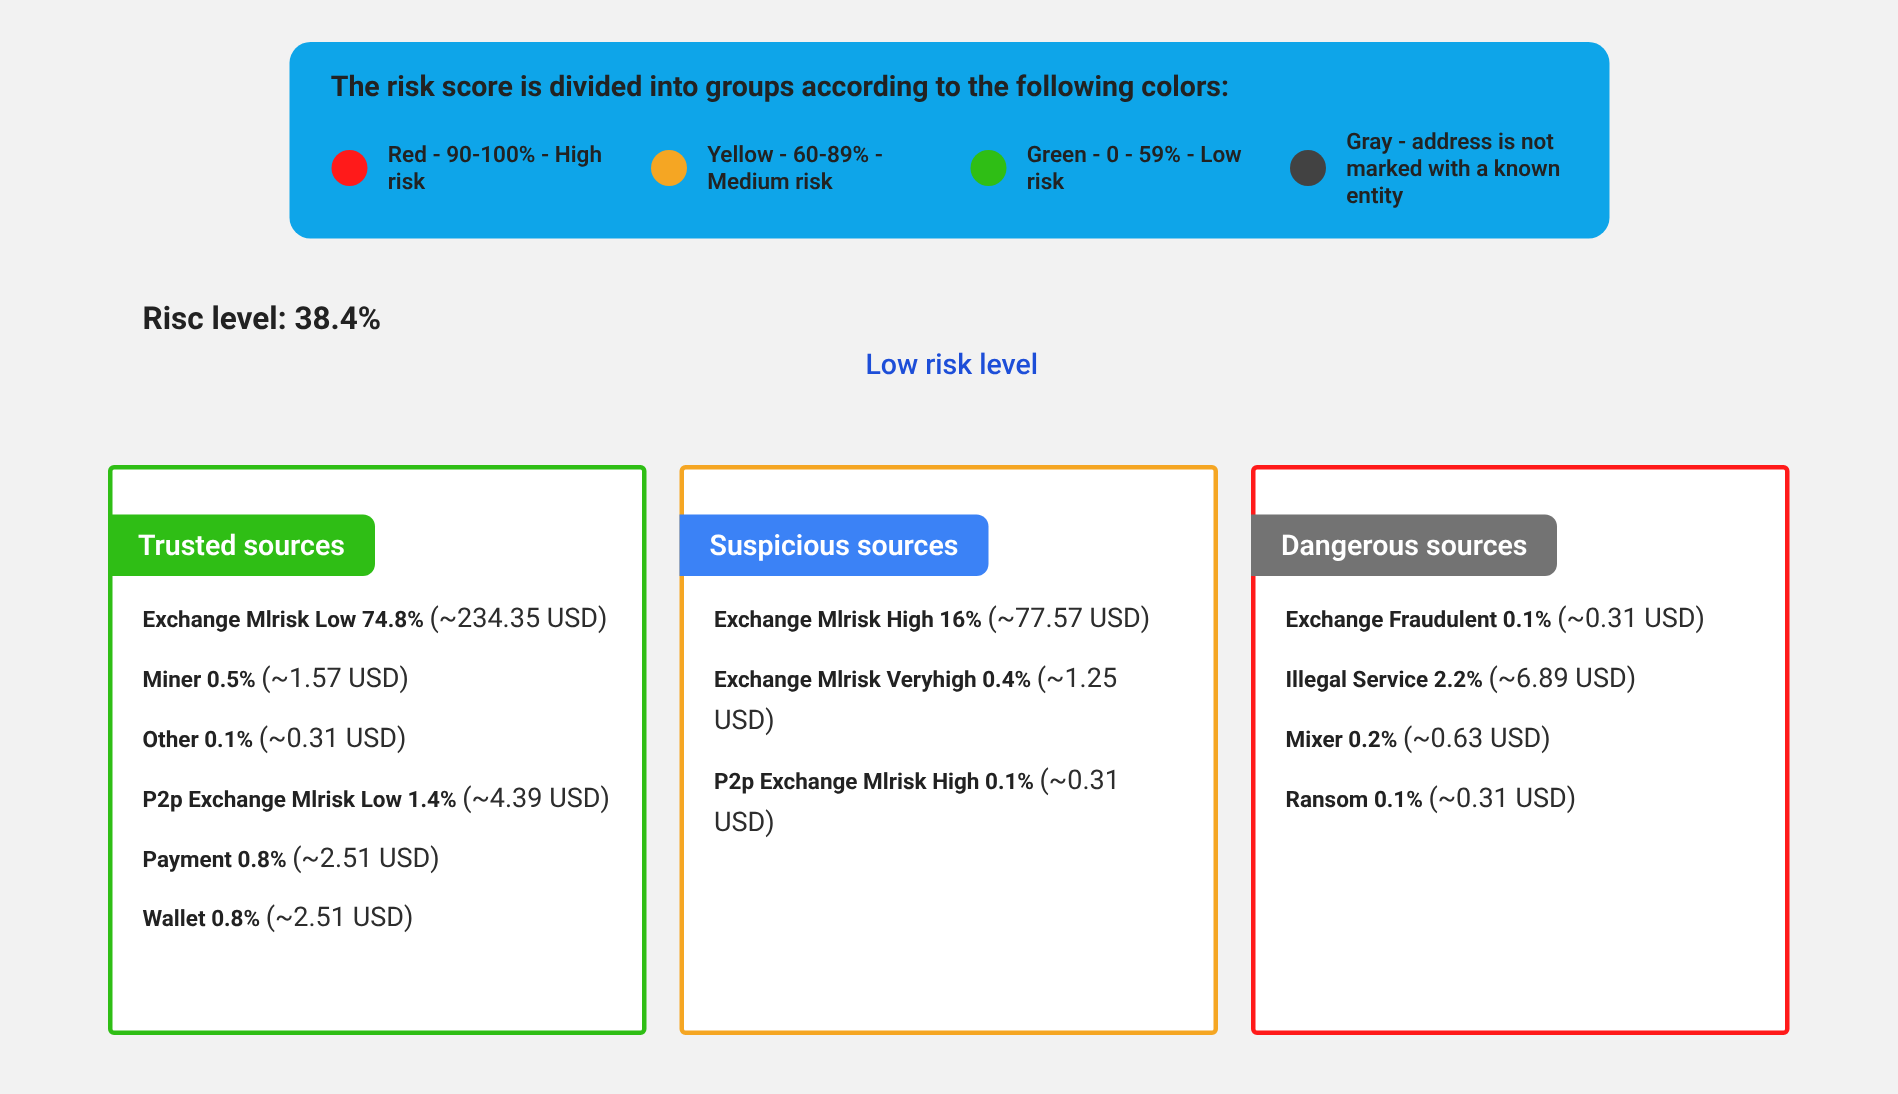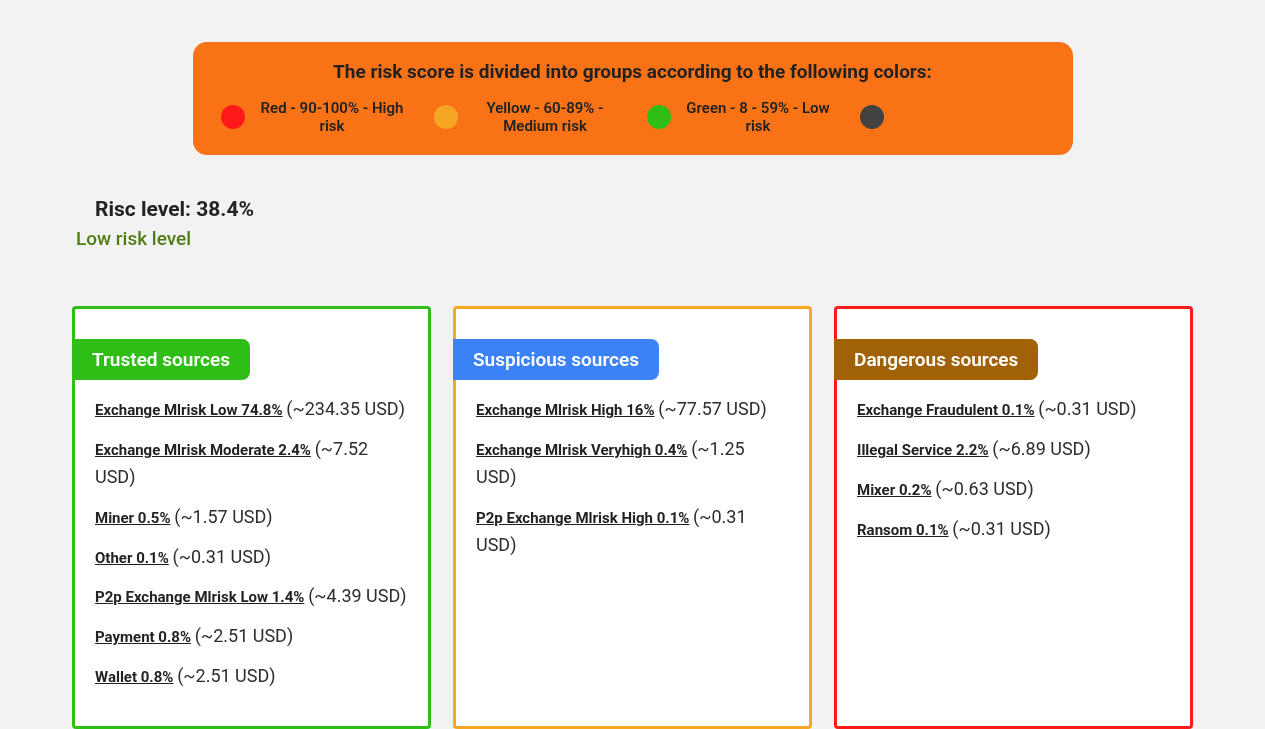--- a/index.html
+++ b/index.html
@@ -7,26 +7,25 @@
     font-family: "Segoe UI", Roboto, Ubuntu, -apple-system, Helvetica, Arial, sans-serif;
     background: #f2f2f2;
     width: 1265px;
     min-height: 729px;
     color: #222;
   }
   .container {
     padding: 26px 72px 40px 72px;
   }
   .legend-box {
-    background: #f97316;
+    background: #0ea5e9;
     border-radius: 14px;
     padding: 18px 28px 20px 28px;
-    margin: 16px auto;
+    margin: 2px auto;
     width: 880px;
-    text-align: center;
   }
   .legend-title {
     font-size: 19px;
     font-weight: 700;
     color: #222;
     margin-bottom: 16px;
   }
   .legend-grid {
     display: grid;
     grid-template-columns: 1fr 1fr 1fr 1fr;
@@ -54,22 +53,23 @@
   }
   .risk-level {
     font-size: 21px;
     font-weight: 700;
     color: #222;
     margin-left: 19px;
   }
   .risk-label {
     font-size: 19px;
     font-weight: 500;
-    color: #4d7c0f;
+    color: #1d4ed8;
     margin-top: 6px;
+    text-align: center;
   }
   .cards {
     display: flex;
     gap: 22px;
     margin-top: 56px;
   }
   .card {
     flex: 1;
     background: #fff;
     border-radius: 4px;
@@ -91,77 +91,77 @@
   }
   .card-body {
     margin-top: 50px;
   }
   .item {
     font-size: 15px;
     line-height: 1.55;
     margin-bottom: 12px;
     color: #222;
   }
-  .item .main { font-weight: 700; text-decoration: underline; }
+  .item .main { font-weight: 700; }
   .item .usd  { font-weight: 400; font-size: 18px; color: #2d2d2d; }
 </style>
 </head>
 <body>
 
 <div class="container">
 
   <div class="legend-box">
     <div class="legend-title">The risk score is divided into groups according to the following colors:</div>
     <div class="legend-grid" id="legend-grid">
         <div class="legend-item">
           <span class="swatch" style="background: rgb(255, 26, 26);"></span>
           <span>Red - 90-100% - High risk</span>
         </div>
         <div class="legend-item">
           <span class="swatch" style="background: rgb(245, 166, 35);"></span>
           <span>Yellow - 60-89% - Medium risk</span>
         </div>
         <div class="legend-item">
           <span class="swatch" style="background: rgb(47, 190, 21);"></span>
-          <span>Green - 8 - 59% - Low risk</span>
+          <span>Green - 0 - 59% - Low risk</span>
         </div>
         <div class="legend-item">
           <span class="swatch" style="background: rgb(66, 66, 66);"></span>
+          <span>Gray - address is not marked with a known entity</span>
         </div>
       </div>
   </div>
 
   <div class="risk-block">
     <div class="risk-level">Risc level: 38.4%</div>
     <div class="risk-label">Low risk level</div>
   </div>
 
   <div class="cards" id="cards-row">
       <div class="card" style="border-color: rgb(47, 190, 21);">
         <div class="card-title" style="background: rgb(47, 190, 21);">Trusted sources</div>
         <div class="card-body">
           <div class="item"><span class="main">Exchange Mlrisk Low 74.8%</span> <span class="usd"> (~234.35 USD)</span></div>
-          <div class="item"><span class="main">Exchange Mlrisk Moderate 2.4%</span> <span class="usd"> (~7.52 USD)</span></div>
           <div class="item"><span class="main">Miner 0.5%</span> <span class="usd"> (~1.57 USD)</span></div>
           <div class="item"><span class="main">Other 0.1%</span> <span class="usd"> (~0.31 USD)</span></div>
           <div class="item"><span class="main">P2p Exchange Mlrisk Low 1.4%</span> <span class="usd"> (~4.39 USD)</span></div>
           <div class="item"><span class="main">Payment 0.8%</span> <span class="usd"> (~2.51 USD)</span></div>
           <div class="item"><span class="main">Wallet 0.8%</span> <span class="usd"> (~2.51 USD)</span></div>
         </div>
       </div>
       <div class="card" style="border-color: rgb(245, 166, 35);">
         <div class="card-title" style="background: #3b82f6;">Suspicious sources</div>
         <div class="card-body">
           <div class="item"><span class="main">Exchange Mlrisk High 16%</span> <span class="usd"> (~77.57 USD)</span></div>
           <div class="item"><span class="main">Exchange Mlrisk Veryhigh 0.4%</span> <span class="usd"> (~1.25 USD)</span></div>
           <div class="item"><span class="main">P2p Exchange Mlrisk High 0.1%</span> <span class="usd"> (~0.31 USD)</span></div>
         </div>
       </div>
       <div class="card" style="border-color: rgb(255, 26, 26);">
-        <div class="card-title" style="background: #a16207;">Dangerous sources</div>
+        <div class="card-title" style="background: #737373;">Dangerous sources</div>
         <div class="card-body">
           <div class="item"><span class="main">Exchange Fraudulent 0.1%</span> <span class="usd"> (~0.31 USD)</span></div>
           <div class="item"><span class="main">Illegal Service 2.2%</span> <span class="usd"> (~6.89 USD)</span></div>
           <div class="item"><span class="main">Mixer 0.2%</span> <span class="usd"> (~0.63 USD)</span></div>
           <div class="item"><span class="main">Ransom 0.1%</span> <span class="usd"> (~0.31 USD)</span></div>
         </div>
       </div>
     </div>
 
 </div>

